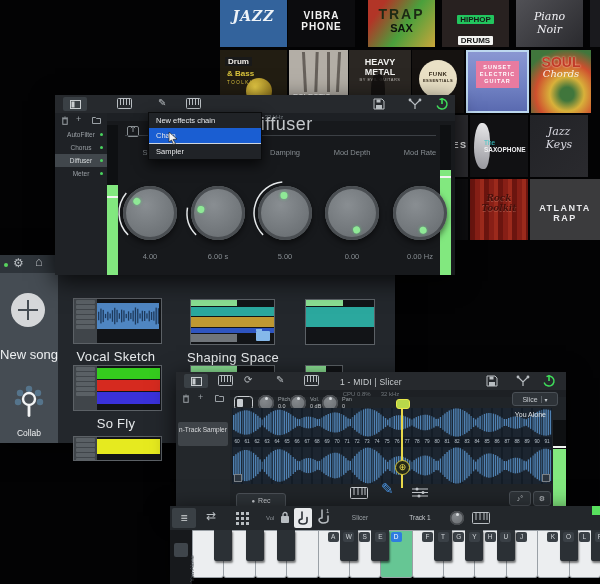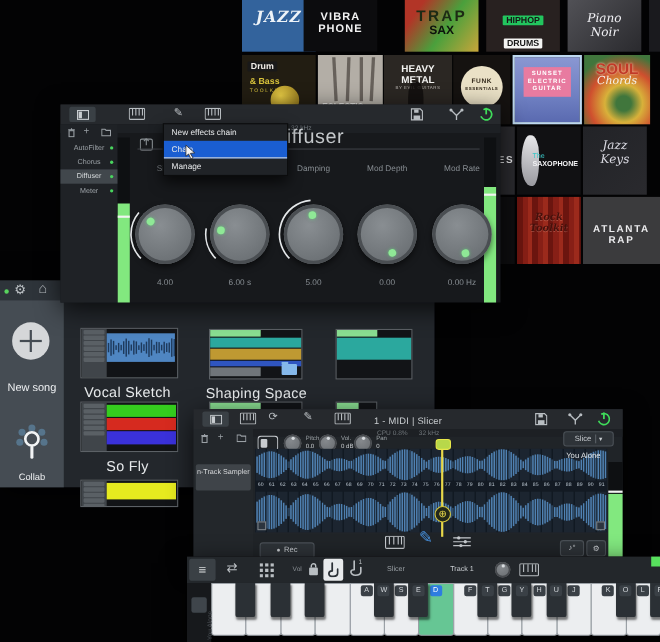--- a/index.html
+++ b/index.html
@@ -84,21 +84,21 @@
 </style>
 </head>
 <body>
 
 <div id="stage">
 
   <div id="packgrid">
       <div class="tile" style="left: 220px; top: 0px; width: 67px; height: 47px; background: rgb(51, 99, 156);">
         <div class="big-script" style="color: rgb(238, 243, 248);">JAZZ</div>
       </div>
-      <div class="tile" style="left: 276px; top: 0px; width: 67px; height: 47px; background: rgb(12, 12, 14);">
+      <div class="tile" style="left: 288px; top: 0px; width: 67px; height: 47px; background: rgb(12, 12, 14);">
         <div class="stackline" style="color: rgb(242, 242, 242); margin-top: 10px;">VIBRA</div>
         <div class="stackline" style="color: rgb(242, 242, 242); margin-top: 0px;">PHONE</div>
       </div>
       <div class="tile" style="left: 368px; top: 0px; width: 67px; height: 47px; background: linear-gradient(125deg, rgb(178, 53, 39) 18%, rgb(74, 160, 60) 55%, rgb(201, 165, 58) 100%);">
         <div style="font-weight: bold; font-size: 14px; color: rgb(29, 42, 20); text-align: center; margin-top: 6px; letter-spacing: 2px;">TRAP</div>
         <div style="font-weight: bold; font-size: 11px; color: rgb(13, 19, 12); text-align: center;">SAX</div>
       </div>
       <div class="tile" style="left: 442px; top: 0px; width: 67px; height: 47px; background: rgb(40, 33, 32);">
         <div style="text-align: center; margin-top: 8px;"><div class="chip" style="background: #22c55e; color: rgb(23, 23, 23); font-size: 8px;">HIPHOP</div></div>
         <div style="text-align: center; margin-top: 3px;"><div class="chip" style="background: rgb(244, 244, 242); color: rgb(23, 23, 23); font-size: 8px;">DRUMS</div></div>
@@ -165,21 +165,21 @@
     <div id="proj-top">
       <div class="abs" style="left:4px;top:8px;width:4px;height:4px;border-radius:50%;background:#58d45e;"></div>
       <div class="abs ticon" style="left:13px;top:3px;font-size:12px;">⚙</div>
       <div class="abs ticon" style="left:35px;top:2px;font-size:13px;">⌂</div>
     </div>
     <div id="proj-side">
       <div class="abs" style="left:11px;top:20px;width:34px;height:34px;border-radius:50%;background:#d5d7d9;">
         <div class="abs" style="left:16px;top:7px;width:2px;height:20px;background:#454c53;"></div>
         <div class="abs" style="left:7px;top:16px;width:20px;height:2px;background:#454c53;"></div>
       </div>
-      <div class="abs" style="left:0;width:58px;top:74px;font-size:10px;">New song</div>
+      <div class="abs" style="left:0;width:58px;top:74px;font-size:13px;">New song</div>
       <div class="abs" style="left:14px;top:112px;">
         <svg width="30" height="38" viewBox="0 0 30 38">
           <g fill="#5a7f9a" opacity="0.8">
             <circle cx="6" cy="8" r="3.2"></circle>
               <circle cx="15" cy="4" r="3.2"></circle>
               <circle cx="24" cy="8" r="3.2"></circle>
             <circle cx="4" cy="17" r="3.2"></circle>
               <circle cx="26" cy="17" r="3.2"></circle>
           </g>
           <circle cx="15" cy="14" r="6" fill="none" stroke="#f2f4f5" stroke-width="2.4"></circle>
@@ -413,21 +413,21 @@
           <div class="rot" style="transform: rotate(168deg);">
             <div class="dot"></div>
           </div>
         </div>
         <div class="kvalue" style="left: 330px; top: 157px;">0.00 Hz</div>
       </div>
 
     <div id="fxmenu">
         <div class="menu-item">New effects chain</div>
         <div class="menu-item sel">Chain</div>
-        <div class="menu-item">Manage</div>
+        <div class="menu-item">Sampler</div>
       </div>
     <svg class="abs" style="left:113px;top:36px;z-index:50;" width="11" height="14" viewBox="0 0 11 14">
       <path d="M1 1l8 7-4 .5 2.5 4-2 1L3.5 9 1 11z" fill="#f2f3f4" stroke="#222" stroke-width=".7"></path>
     </svg>
   </div>
 
   <div id="smwin" class="win">
     <div class="titlebar">
       <div class="iconbox abs" style="left:8px;top:2px;width:24px;height:14px;">
         <svg width="11" height="9" viewBox="0 0 11 9">

